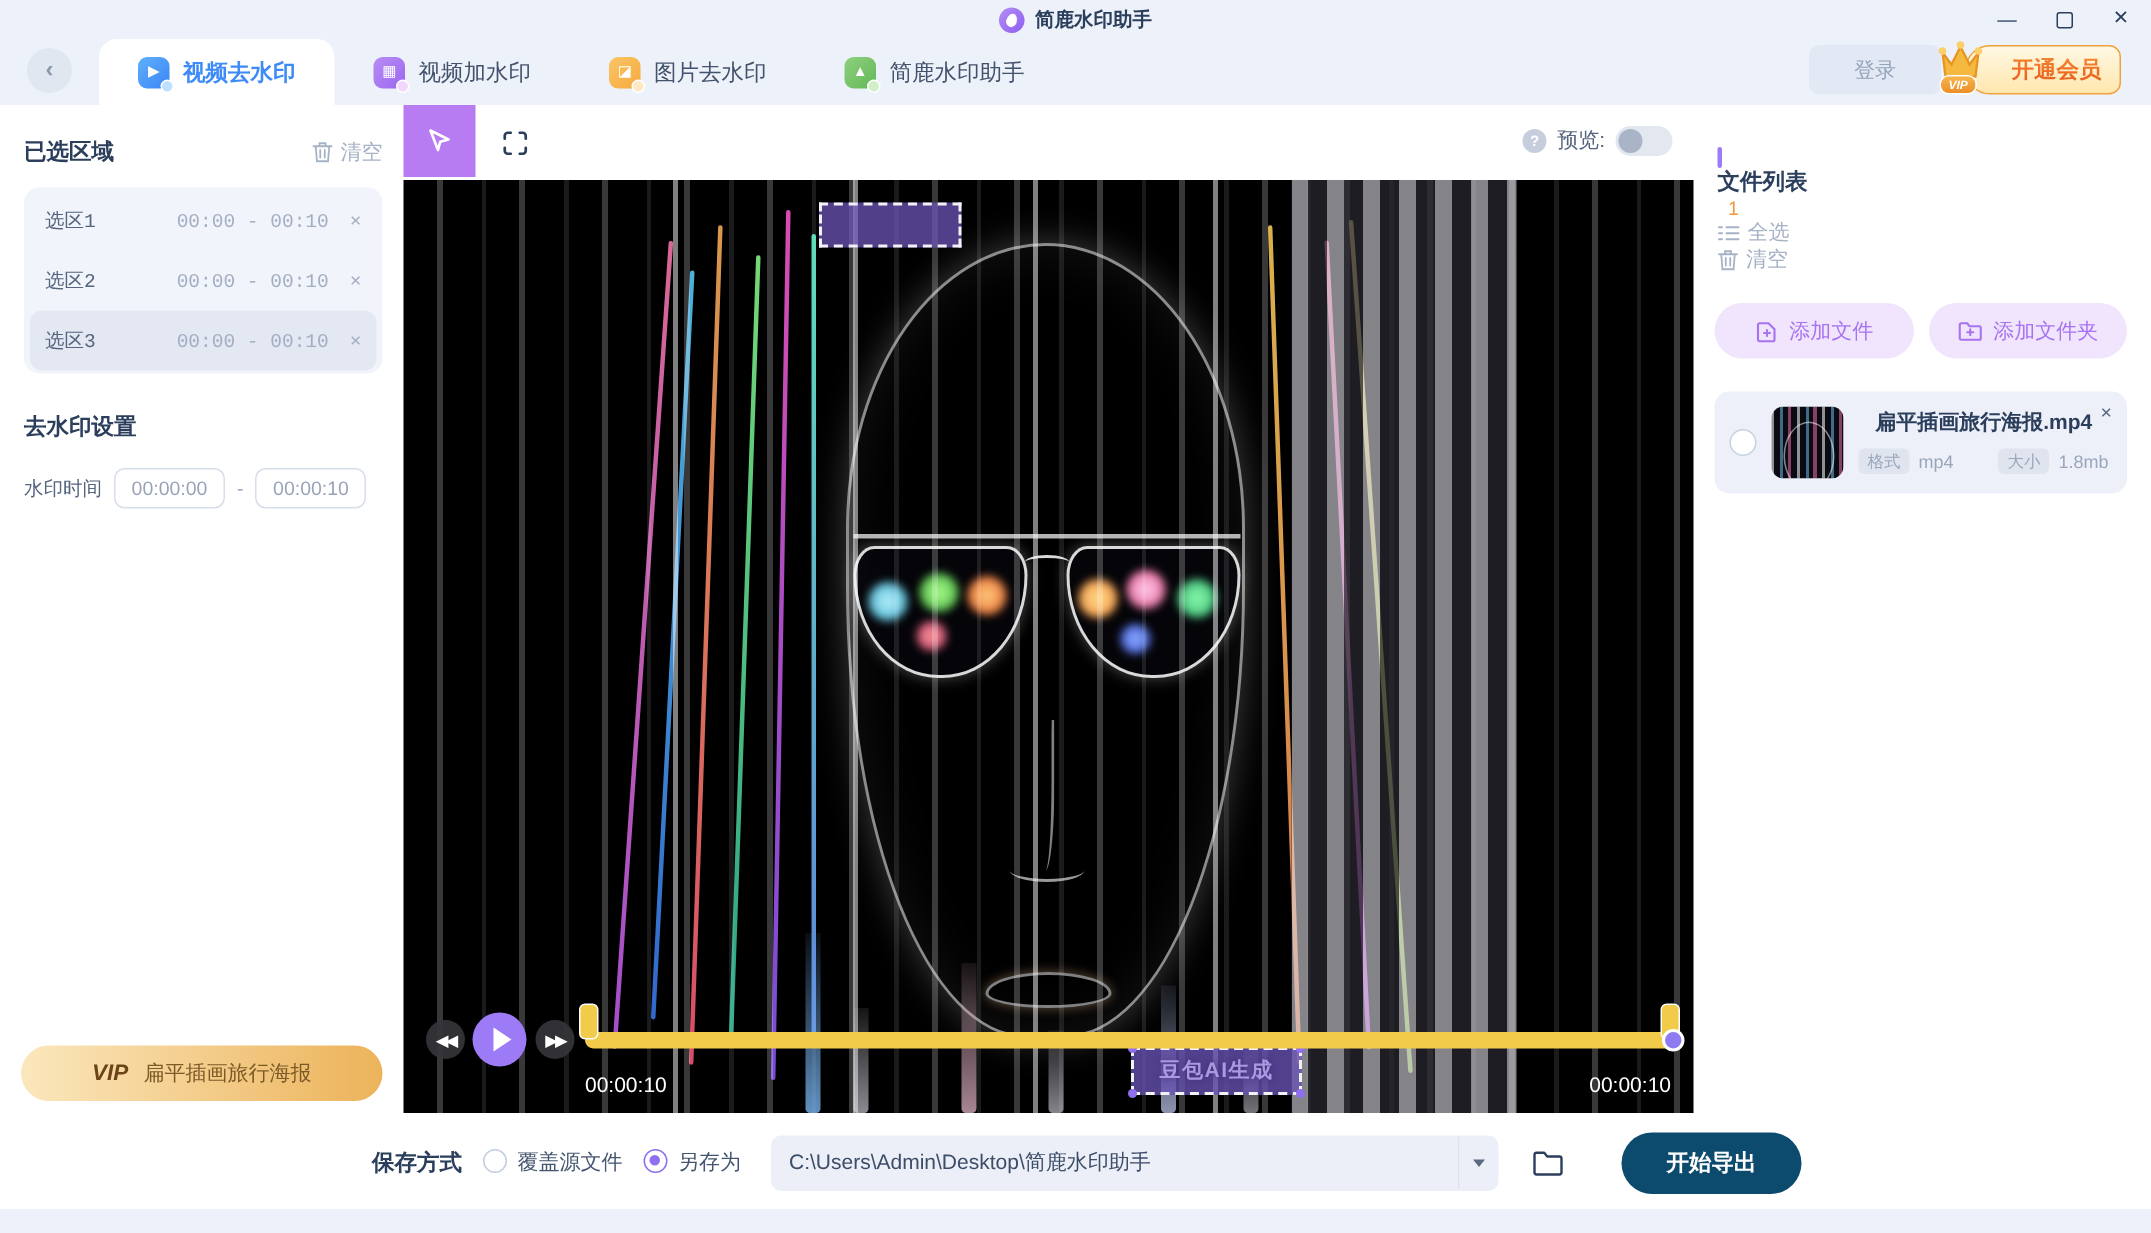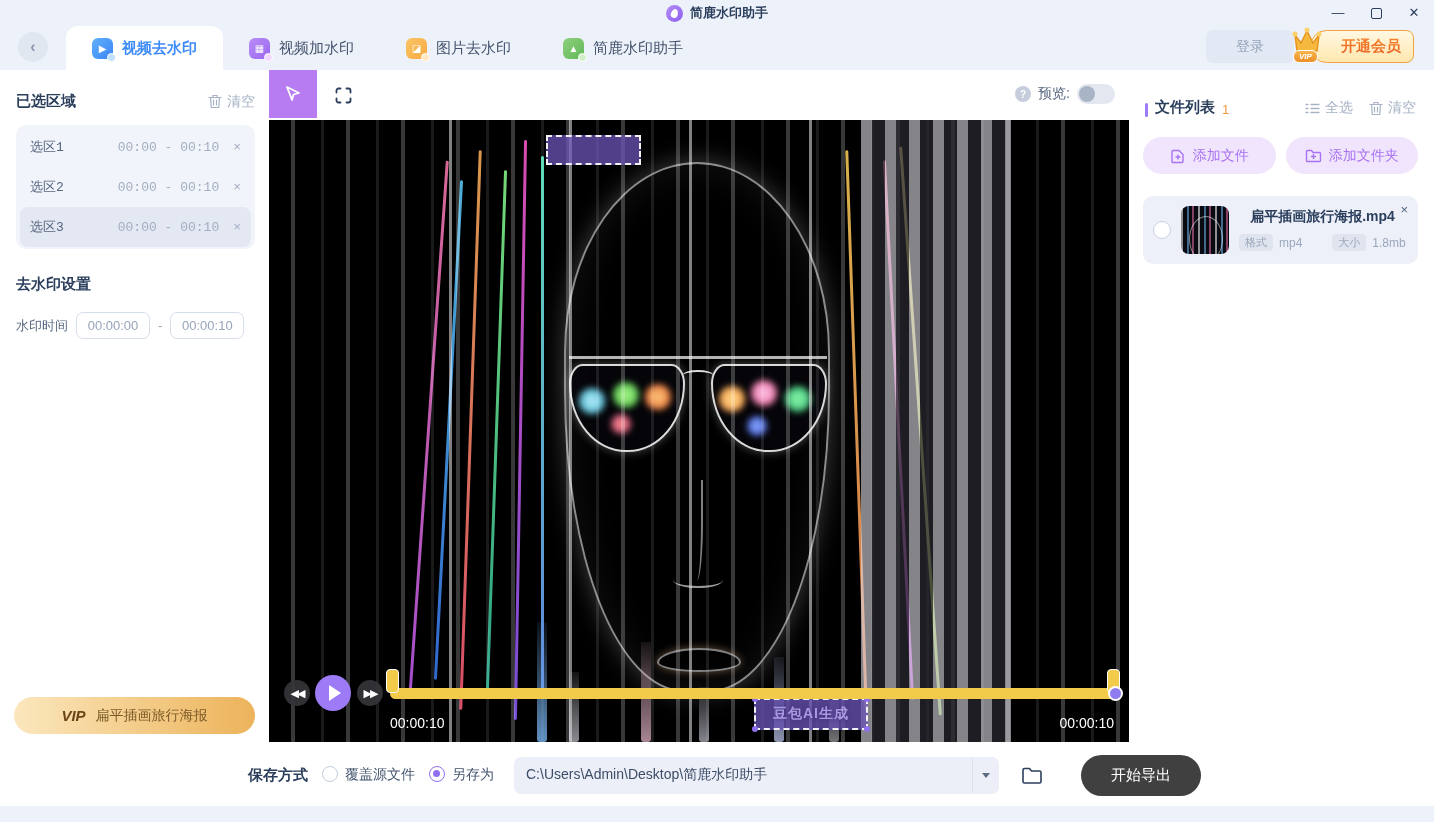--- a/index.html
+++ b/index.html
@@ -103,21 +103,21 @@
   .pc-play::after { content:""; margin-left:3px; border-left:12px solid #fff; border-top:8px solid transparent; border-bottom:8px solid transparent; }
   .rw { left:15px; top:560px; } .pc-play { left:46px; top:555px; } .fw { left:88px; top:560px; }
   .timeline { position:absolute; left:121px; top:568px; width:727px; height:11px; background:#f3cb4a; border-radius:6px; }
   .tl-handle { position:absolute; width:13px; height:24px; background:#f3cb4a; border:1.5px solid #fdfdfd; border-radius:4px; top:549px; }
   .tl-h-left { left:117px; } .tl-h-right { left:838px; }
   .playhead { position:absolute; left:839px; top:566px; width:15px; height:15px; border-radius:50%; background:#8f7bf0; border:2px solid #fff; }
   .tl-time { position:absolute; top:595px; color:#fff; font-size:14px; }
   .tt-l { left:121px; } .tt-r { right:15px; }
 
   
-  .file-head { display:flex; align-items:flex-end; margin:16px 4px 20px 4px; }
+  .file-head { display:flex; align-items:flex-start; margin:16px 4px 20px 4px;flex-direction:column; }
   .fh-bar { width:3px; height:14px; background:#9b7bf8; border-radius:2px; margin-right:7px; }
   .fh-title { font-size:15px; font-weight:bold; color:#2b3f5c; }
   .fh-count { font-size:13px; color:#f09a3e; margin-left:7px; }
   .fh-spacer { flex:1; }
   .add-row { display:flex; gap:10px; padding:0 2px; }
   .add-btn { flex:1; height:37px; border-radius:19px; background:#f0e5fd; color:#a873f1; font-size:14px; display:flex; align-items:center; justify-content:center; gap:7px; }
   .file-card { position:relative; margin:22px 2px 0 2px; background:#edf0f9; border-radius:10px; padding:10px 12px 10px 10px; display:flex; gap:10px; }
   .f-check { width:18px; height:18px; border-radius:50%; border:1.5px solid #c7d1e0; background:#fff; align-self:center; flex:0 0 auto; }
   .f-thumb { width:48px; height:48px; border-radius:8px; flex:0 0 auto; background:#0a0a12 repeating-linear-gradient(90deg, rgba(255,255,255,.55) 0 2px, transparent 2px 6px, rgba(120,200,255,.5) 6px 8px, transparent 8px 11px, rgba(255,120,180,.5) 11px 13px, transparent 13px 17px); position:relative; overflow:hidden; }
   .f-thumb::after { content:""; position:absolute; left:8px; top:10px; width:32px; height:44px; border:1.5px solid rgba(255,255,255,.5); border-radius:50%; }
@@ -134,21 +134,21 @@
   .bb-label { font-size:15px; font-weight:bold; color:#2b3f5c; }
   .radio-opt { display:flex; align-items:flex-start; gap:7px; font-size:14px; color:#44556f; }
   .radio { width:16px; height:16px; border-radius:50%; border:1.5px solid #c2cddd; background:#fff; position:relative; }
   .radio.checked { border-color:#8f6ff0; }
   .radio.checked::after { content:""; position:absolute; left:3px; top:3px; width:7px; height:7px; border-radius:50%; background:#8f6ff0; }
   .path-wrap { position:relative; width:485px; height:37px; margin-left:6px; }
   .path-input { width:100%; height:100%; border:none; background:#eceff7; border-radius:7px; padding:0 36px 0 12px; font-size:14px; color:#3c4d68; font-family:inherit; }
   .path-drop { position:absolute; right:1px; top:1px; width:26px; height:35px; border-left:1px solid #dde2ee; display:flex; align-items:center; justify-content:center; border-radius:0 7px 7px 0; }
   .path-drop::after { content:""; border-top:5px solid #5b6b84; border-left:4px solid transparent; border-right:4px solid transparent; }
   .folder-btn { width:26px; height:24px; margin-left:6px; display:flex; align-items:center; justify-content:center; }
-  .export-btn { width:120px; height:41px; margin-left:22px; border-radius:21px; background:#404040; color:#fff; font-size:15px; font-weight:normal; display:flex; align-items:center; justify-content:center; }
+  .export-btn { width:120px; height:41px; margin-left:22px; border-radius:21px; background:#0c4a6e; color:#fff; font-size:15px; font-weight:bold; display:flex; align-items:center; justify-content:center; }
 </style>
 </head>
 <body>
 
 <div class="app">
 
   <div class="titlebar">
     <div class="title-center">
       <span class="app-logo"></span>
       <span>简鹿水印助手</span>

